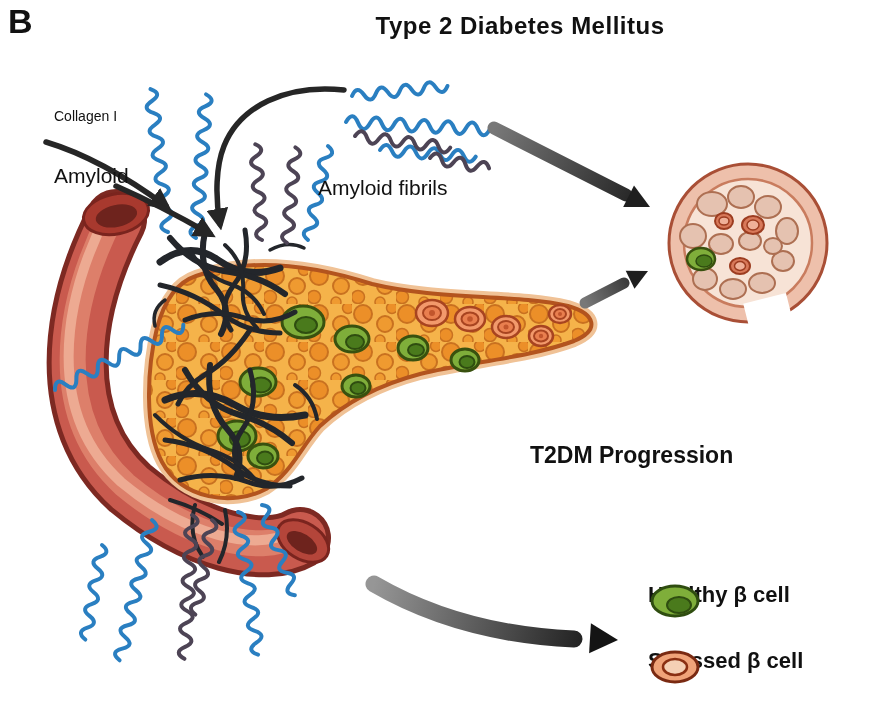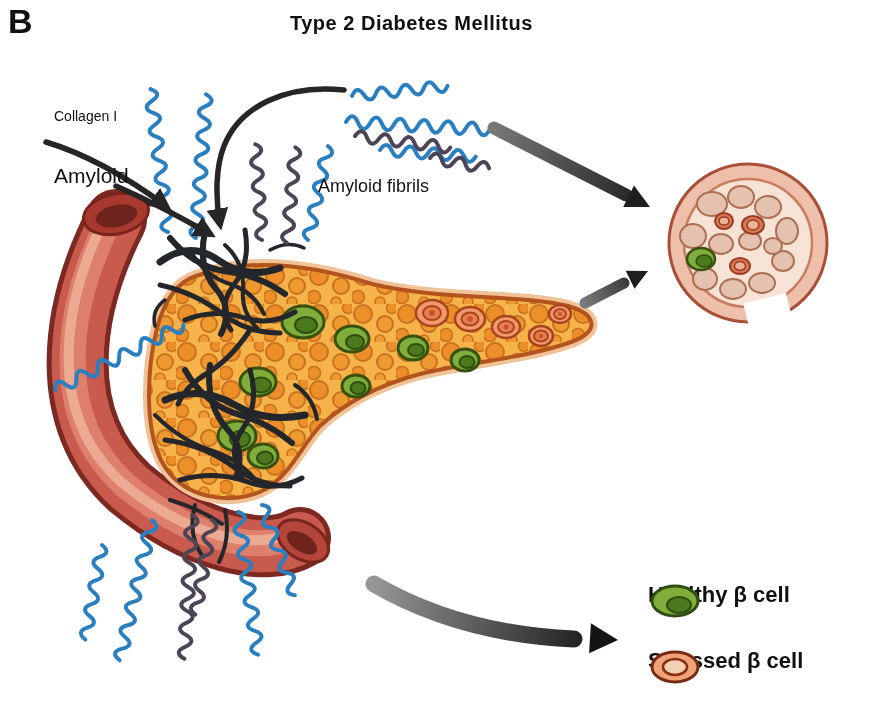--- a/index.html
+++ b/index.html
@@ -3,24 +3,24 @@
 <meta charset="utf-8">
 <style>
   html,body{margin:0;padding:0;background:#fff;}
   .figure{
     position:relative;width:895px;height:712px;background:#ffffff;
     font-family:"Liberation Sans", sans-serif;color:#111;overflow:hidden;
   }
   .figure svg{position:absolute;left:0;top:0;}
   .lbl{position:absolute;white-space:nowrap;}
   .panel-label{left:8px;top:2px;font-size:34px;font-weight:700;}
-  .title{left:290px;top:12px;width:460px;text-align:left;font-size:20px;font-weight:700;letter-spacing:.5px;}
+  .title{left:290px;top:12px;width:460px;text-align:center;font-size:24px;font-weight:700;letter-spacing:.5px;}
   .lbl-collagen{left:54px;top:108px;font-size:14px;}
   .lbl-amylin{left:54px;top:164px;font-size:21px;}
-  .lbl-fibrils{left:318px;top:176px;font-size:18px;}
+  .lbl-fibrils{left:318px;top:176px;font-size:21px;}
   .lbl-progression{left:530px;top:442px;font-size:23px;font-weight:700;}
   .lbl-islet{left:422px;top:531px;font-size:23px;font-weight:700;}
   .legend-row{position:absolute;display:flex;align-items:center;gap:12px;}
   .legend-healthy{left:648px;top:582px;}
   .legend-stressed{left:648px;top:648px;}
   .legend-row .txt{font-size:22px;font-weight:700;}
 </style>
 </head>
 <body>
 
@@ -249,20 +249,21 @@
       </g>
       <rect x="746" y="298" width="44" height="28" transform="rotate(-14 768 312)" fill="#ffffff"></rect>
     </g>
   </svg>
 
   <div class="lbl panel-label">B</div>
   <div class="lbl title">Type 2 Diabetes Mellitus</div>
   <div class="lbl lbl-collagen">Collagen I</div>
   <div class="lbl lbl-amylin">Amyloid</div>
   <div class="lbl lbl-fibrils">Amyloid fibrils</div>
+  <div class="lbl lbl-progression">T2DM Progression</div>
 
   <div class="legend-row legend-healthy">
     <svg width="54" height="38">
       <ellipse cx="27" cy="19" rx="23" ry="15" fill="#7fae3a" stroke="#2f4d10" stroke-width="3"></ellipse>
       <ellipse cx="31" cy="23" rx="12" ry="8" fill="#4a7a1c" stroke="#2f4d10" stroke-width="2"></ellipse>
     </svg>
     <span class="txt">Healthy β cell</span>
   </div>
   <div class="legend-row legend-stressed">
     <svg width="54" height="38">

